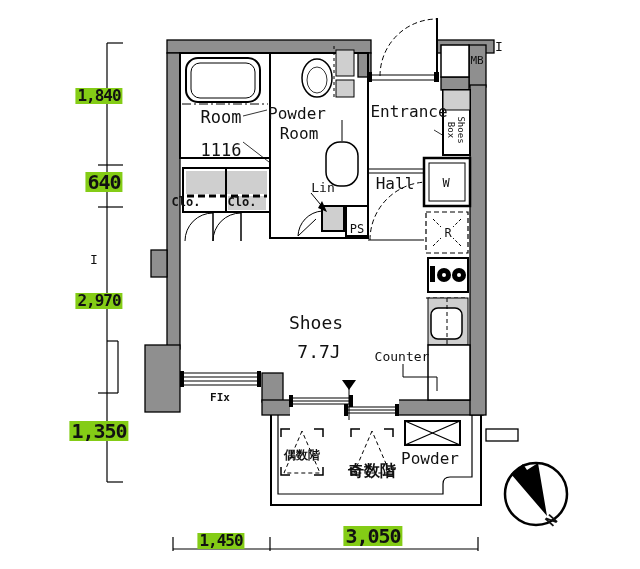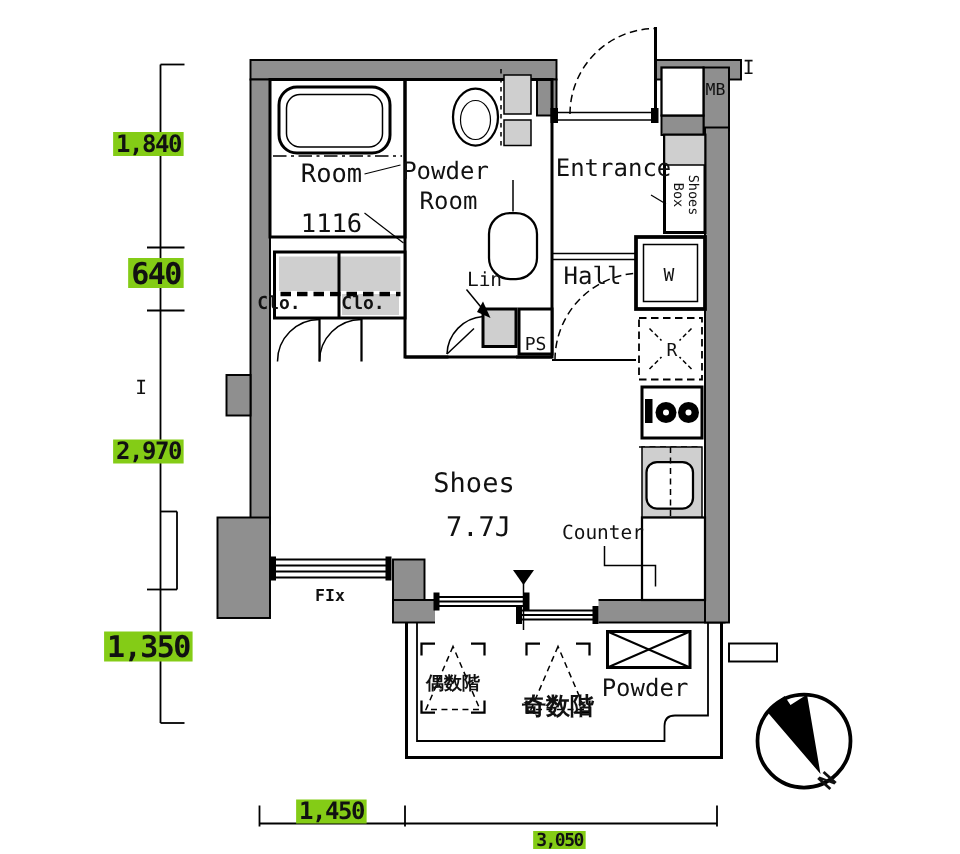--- a/index.html
+++ b/index.html
@@ -209,15 +209,15 @@
 <div class="lbl bold" style="left:372px;top:471px;font-size:16px">奇数階</div>
 <div class="lbl bold rotN" style="left:552px;top:521px;font-size:15px">N</div>
 <div class="lbl" style="left:94px;top:259px;font-size:13px">I</div>
 <div class="lbl" style="left:499px;top:46px;font-size:13px">I</div>
 
 <div class="lbl dim" style="left:99px;top:96px;font-size:16px">1,840</div>
 <div class="lbl dim" style="left:104px;top:182px;font-size:20px">640</div>
 <div class="lbl dim" style="left:99px;top:301px;font-size:16px">2,970</div>
 <div class="lbl dim" style="left:99px;top:431px;font-size:20px">1,350</div>
 <div class="lbl dim" style="left:221px;top:541px;font-size:16px">1,450</div>
-<div class="lbl dim" style="left:373px;top:560px;font-size:12px">3,050</div>
+<div class="lbl dim" style="left:373px;top:536px;font-size:20px">3,050</div>
 
 </div>
 
 </body></html>

